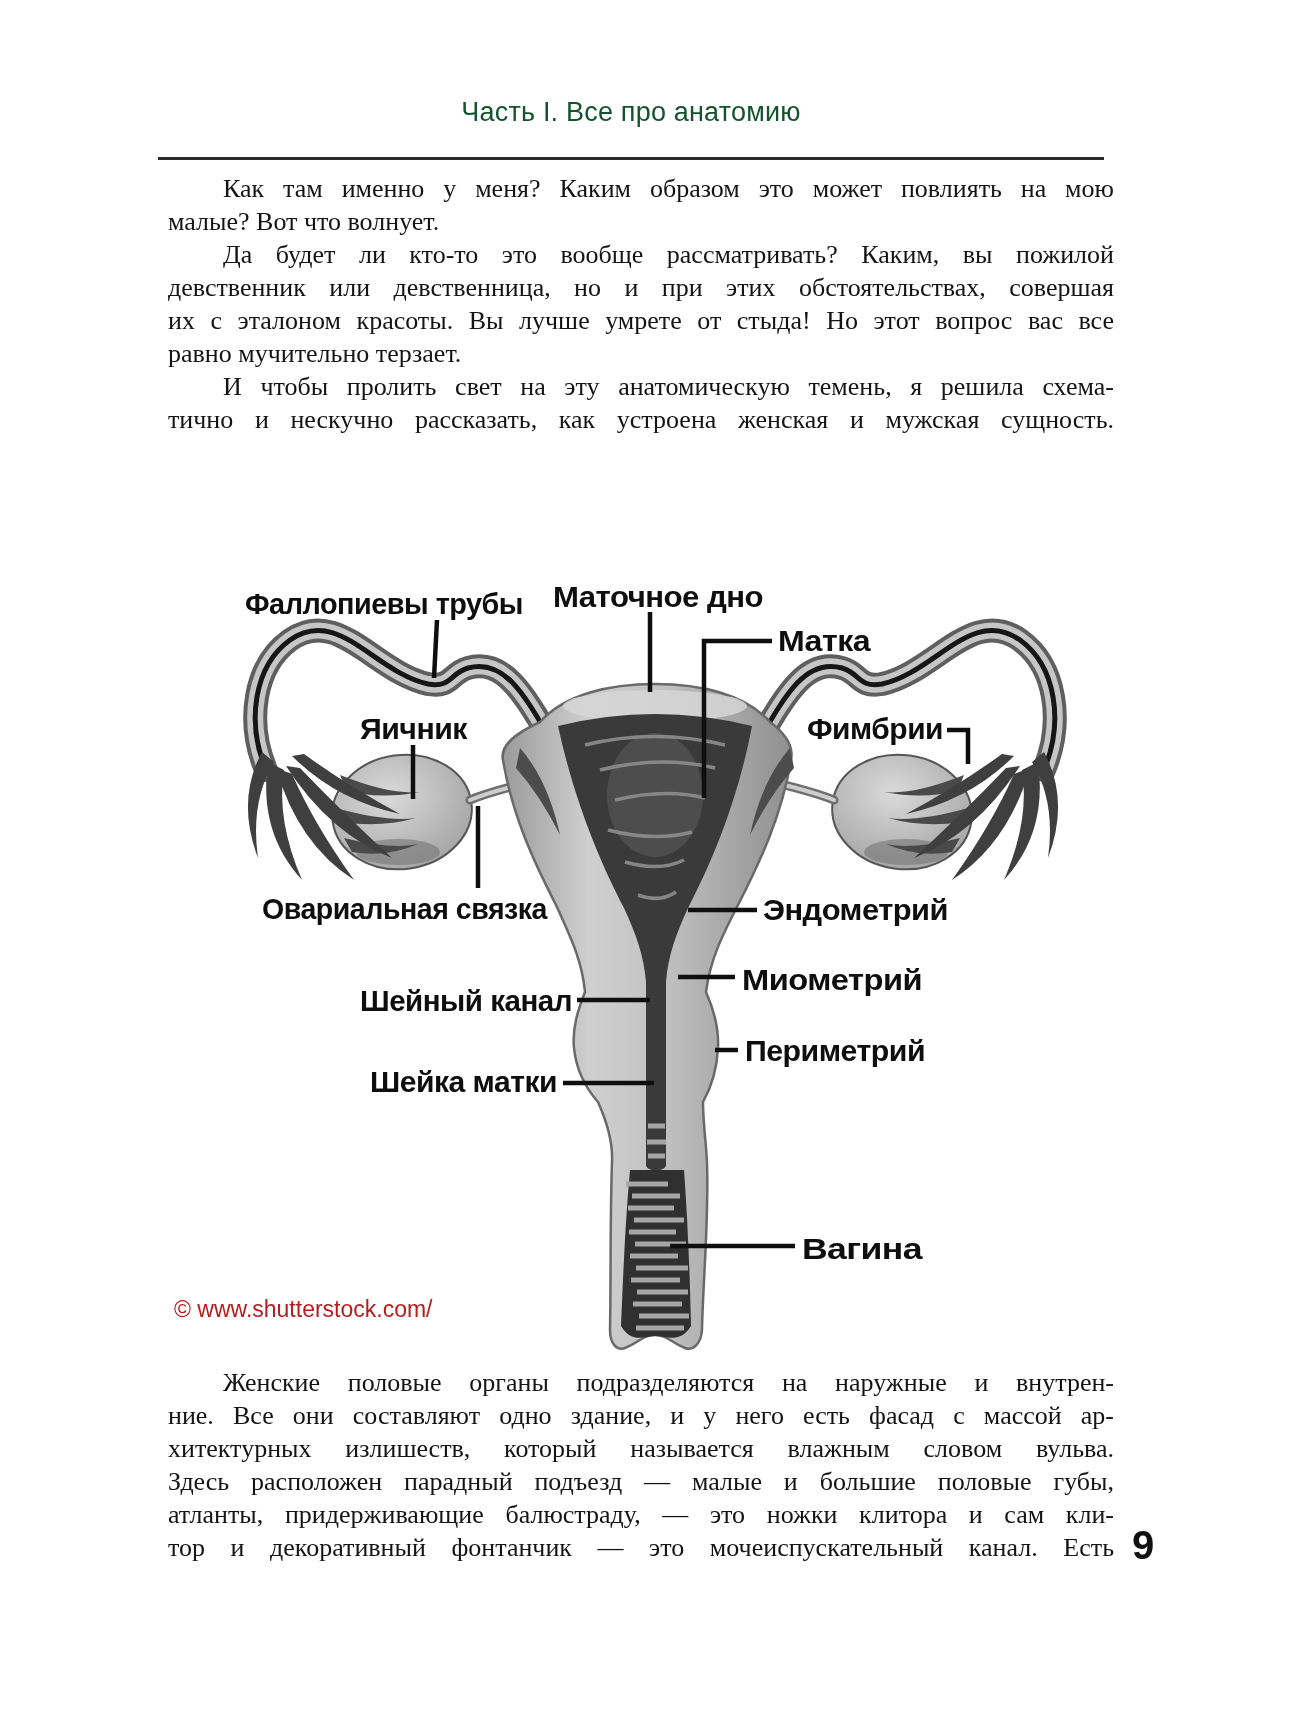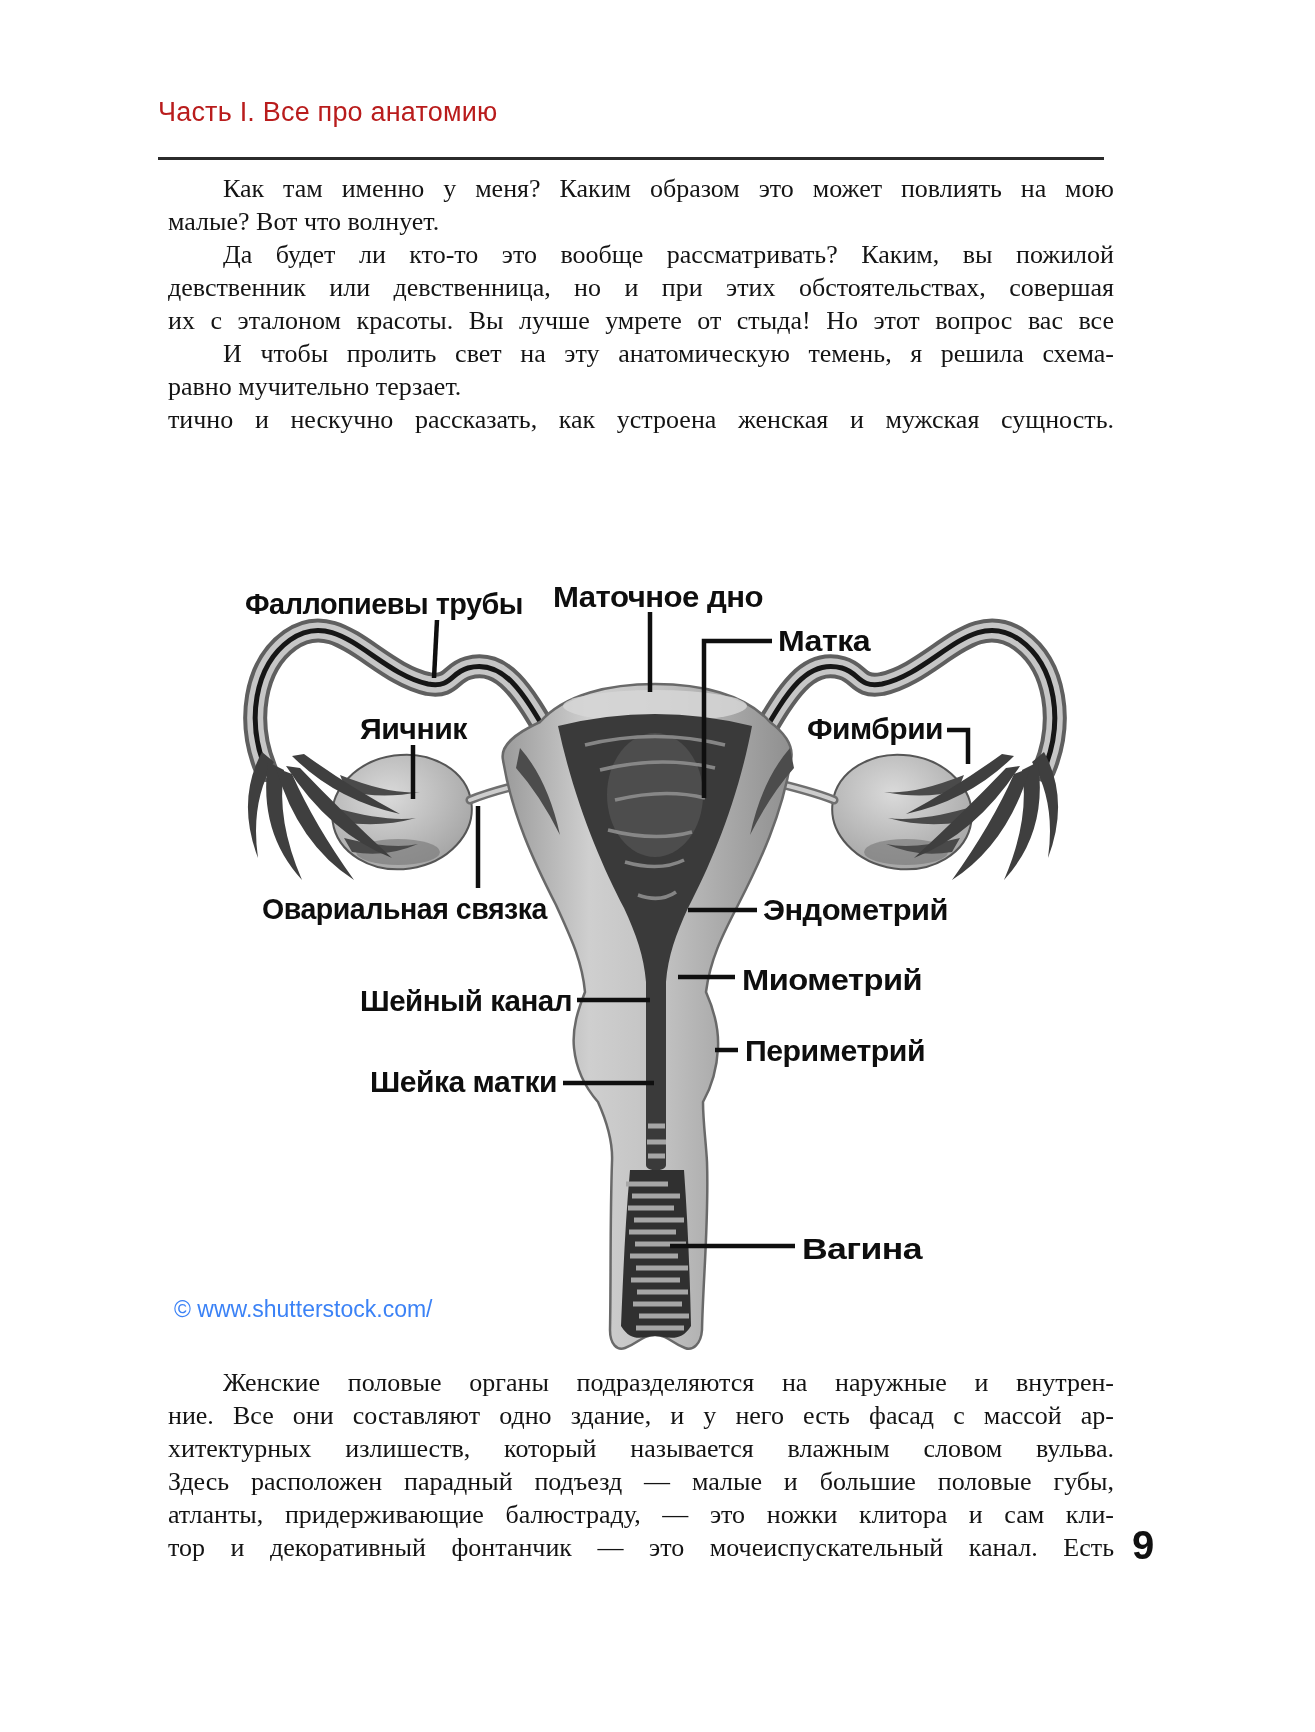--- a/index.html
+++ b/index.html
@@ -3,41 +3,42 @@
 <meta charset="utf-8">
 <style>
   html,body { margin:0; padding:0; background:#e8e8e8; }
   .page {
     position:relative; width:1315px; height:1732px;
     background:#ffffff; overflow:hidden;
     font-family:"Liberation Serif", serif; color:#141414;
   }
   .page-header {
     position:absolute; left:158px; top:97px; width:946px;
-    font-family:"Liberation Sans", sans-serif;
-    font-size:27px; color:#b91c1c; letter-spacing:0.2px;
+    text-align:center;
+    font-family:"Liberation Sans", sans-serif;
+    font-size:27px; color:#14532d; letter-spacing:0.2px;
   }
   .header-rule {
     position:absolute; left:158px; top:157px; width:946px; height:3px;
     background:#2b2b2b;
   }
   .text-block { position:absolute; left:168px; width:946px; }
   .tb-top { top:172px; }
   .tb-bottom { top:1366px; }
   .line {
     height:33px; line-height:33px; font-size:26px;
     text-align:justify; text-align-last:justify;
     white-space:nowrap; overflow:visible;
   }
   .line.ll { text-align-last:left; }
   .line.ind { text-indent:55px; }
   .credit {
     position:absolute; left:174px; top:1296px;
     font-family:"Liberation Sans", sans-serif;
-    font-size:23px; color:#3b82f6;
+    font-size:23px; color:#b91c1c;
   }
   .page-number {
     position:absolute; left:1132px; top:1523px;
     font-family:"Liberation Sans", sans-serif;
     font-weight:bold; font-size:40px; color:#111;
   }
   .diagram { position:absolute; left:150px; top:515px; width:970px; height:850px; }
   .dlabel {
     font-family:"Liberation Sans", sans-serif;
     font-weight:bold; font-size:30px; fill:#0e0e0e; letter-spacing:-0.5px;
@@ -58,22 +59,22 @@
 
   <div class="page-header">Часть I. Все про анатомию</div>
   <div class="header-rule"></div>
 
   <div class="text-block tb-top">
     <div class="line ind">Как там именно у меня? Каким образом это может повлиять на мою</div>
     <div class="line ll">малые? Вот что волнует.</div>
     <div class="line ind">Да будет ли кто-то это вообще рассматривать? Каким, вы пожилой</div>
     <div class="line">девственник или девственница, но и при этих обстоятельствах, совершая</div>
     <div class="line">их с эталоном красоты. Вы лучше умрете от стыда! Но этот вопрос вас все</div>
+    <div class="line ll">равно мучительно терзает.</div>
     <div class="line ind">И чтобы пролить свет на эту анатомическую темень, я решила схема-</div>
-    <div class="line ll">равно мучительно терзает.</div>
     <div class="line">тично и нескучно рассказать, как устроена женская и мужская сущность.</div>
   </div>
 
   <svg class="diagram" viewBox="150 515 970 850" width="970" height="850" xmlns="http://www.w3.org/2000/svg">
     <defs>
       <linearGradient id="wallGrad" x1="0" y1="0" x2="1" y2="0">
         <stop offset="0" stop-color="#9a9a9a"></stop>
         <stop offset="0.3" stop-color="#cfcfcf"></stop>
         <stop offset="0.55" stop-color="#c2c2c2"></stop>
         <stop offset="1" stop-color="#8f8f8f"></stop>

